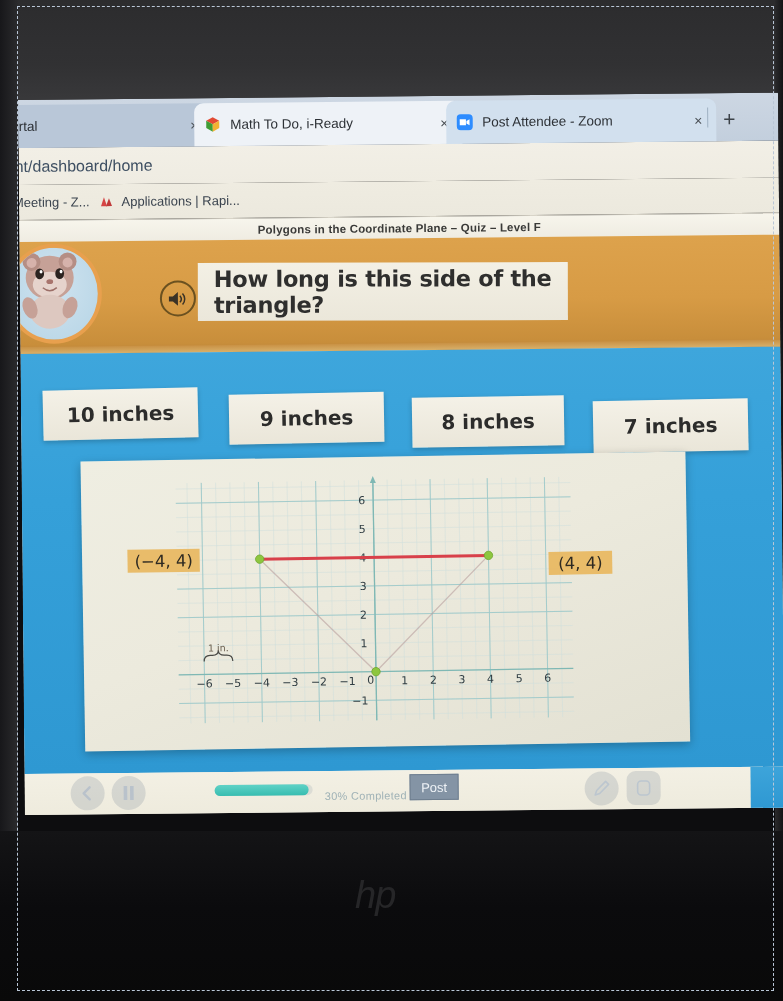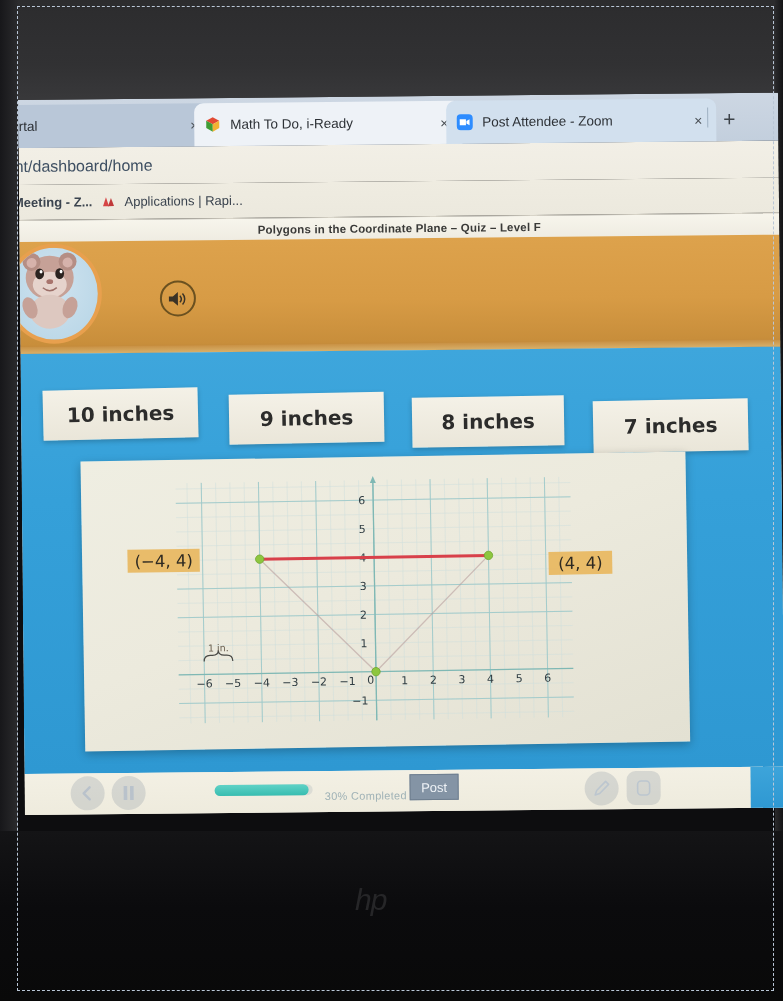--- a/index.html
+++ b/index.html
@@ -40,21 +40,21 @@
     background: linear-gradient(270deg,#141416 0%, #2a2a2c 100%);
   }
   .bezel-bottom {
     position: absolute;
     left: 0; bottom: 0; width: 783px; height: 170px;
     background: linear-gradient(180deg,#141416 0%, #0b0b0d 45%, #090909 100%);
   }
   .hp-logo {
     position: absolute;
     left: 355px; bottom: 84px;
-    font-size: 30px;
+    font-size: 38px;
     font-style: italic;
     color: #262628;
     letter-spacing: -1px;
     font-family: "Liberation Sans", sans-serif;
   }
 
   
   .marquee {
     position: absolute;
     left: 17px; top: 6px;
@@ -130,21 +130,21 @@
 
   
   .bmbar {
     height: 35px;
     background: linear-gradient(180deg,#efece1 0%,#ece9de 100%);
     display: flex; align-items: center;
     border-bottom: 1px solid #d8d4c8;
     font-size: 13px; color: #3b444f;
   }
   .bm { display:flex; align-items:center; margin-left: 10px; white-space: nowrap;}
-  .bm:first-child { margin-left: -6px; font-weight: bold; }
+  .bm:first-child { margin-left: -6px; }
   .bm .bmicon { width:16px;height:16px;margin-right:6px;flex:0 0 auto;}
 
   
   .page { position: relative; background: #f5f3ea; }
 
   .quiztitle {
     height: 21px;
     background: linear-gradient(180deg,#f7f5ec 0%,#efece2 100%);
     display: flex; align-items: center; justify-content: center;
     font-size: 11.5px; font-weight: bold; color: #3a3a38;
@@ -373,20 +373,23 @@
         </div>
 
         <div class="speaker">
           <svg width="20" height="17" viewBox="0 0 20 17">
             <path d="M1 6h4l5-4.4v13.8L5 11H1z" fill="#3a3226"></path>
             <path d="M12 5.2a5 5 0 0 1 0 6.6" stroke="#3a3226" stroke-width="1.5" fill="none"></path>
             <path d="M14.6 3a8 8 0 0 1 0 11" stroke="#3a3226" stroke-width="1.5" fill="none"></path>
           </svg>
         </div>
 
+        <div class="qtextbox">
+          <span class="qtext">How long is this side of the triangle?</span>
+        </div>
       </div>
 
       <div class="bluearea">
 
         <div class="choice c0">
           <span>10 inches</span>
         </div>
         <div class="choice c1">
           <span>9 inches</span>
         </div>

